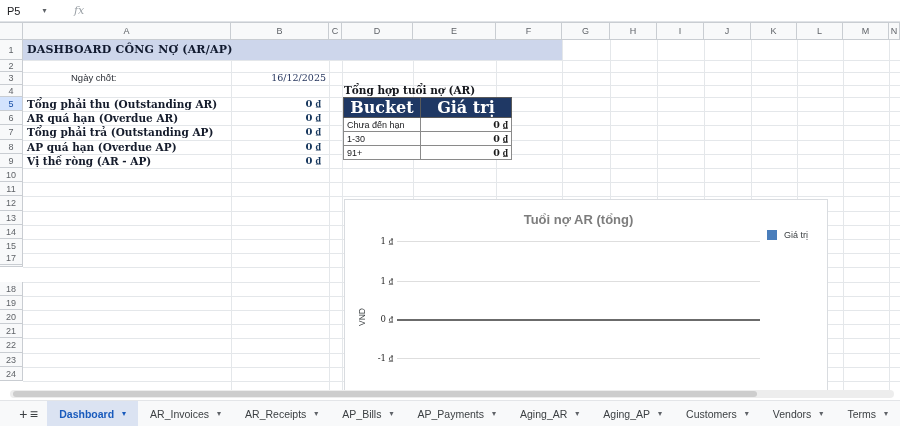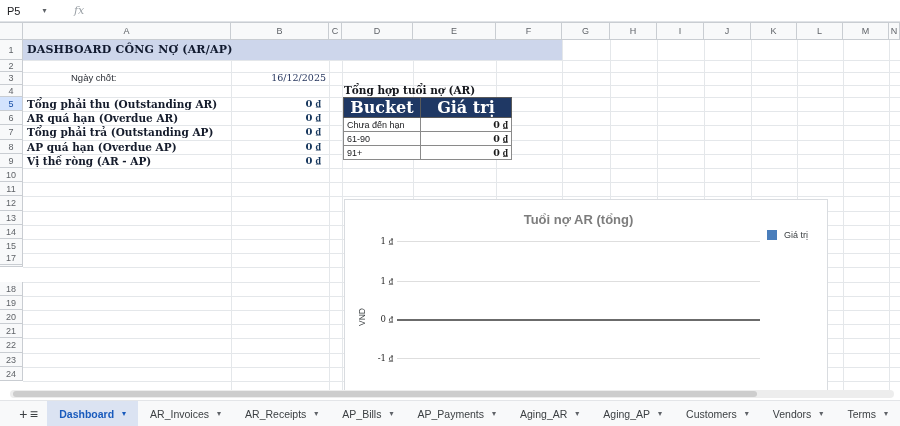--- a/index.html
+++ b/index.html
@@ -206,21 +206,21 @@
         <th style="background: rgb(31, 56, 100);">Bucket</th>
         <th style="background: rgb(31, 56, 100);">Giá trị</th>
       </tr>
     </thead>
     <tbody id="aging-body">
         <tr>
           <td>Chưa đến hạn</td>
           <td class="val">0 ₫</td>
         </tr>
         <tr>
-          <td>61-90</td>
+          <td>1-30</td>
           <td class="val">0 ₫</td>
         </tr>
         <tr>
           <td>91+</td>
           <td class="val">0 ₫</td>
         </tr>
       </tbody>
   </table>
 
   <div id="chart">

